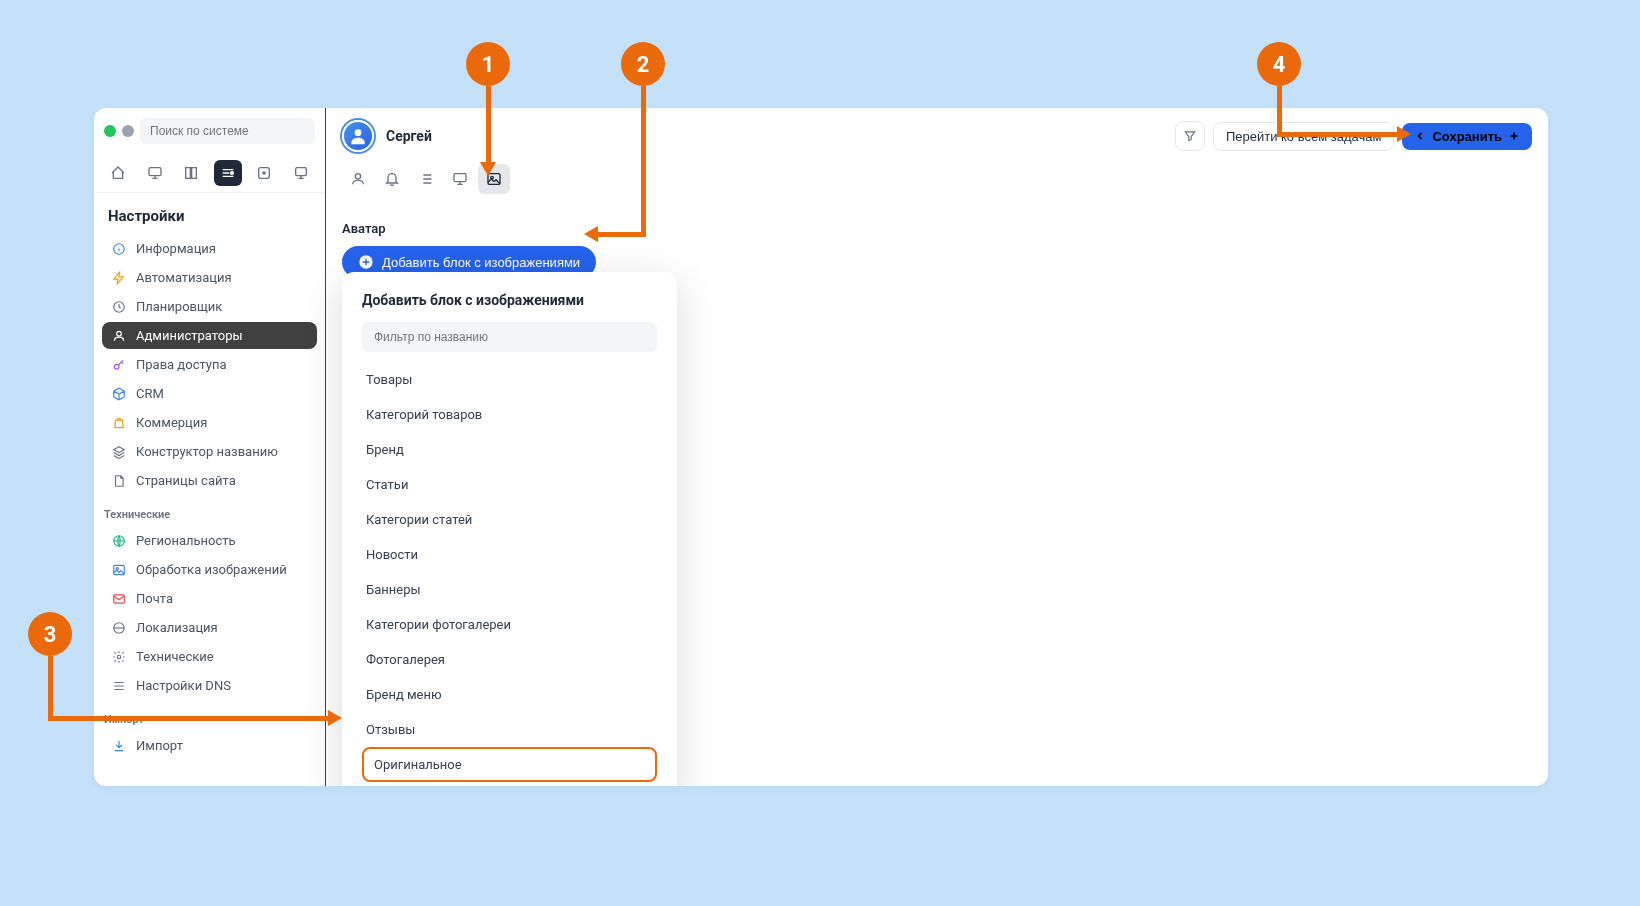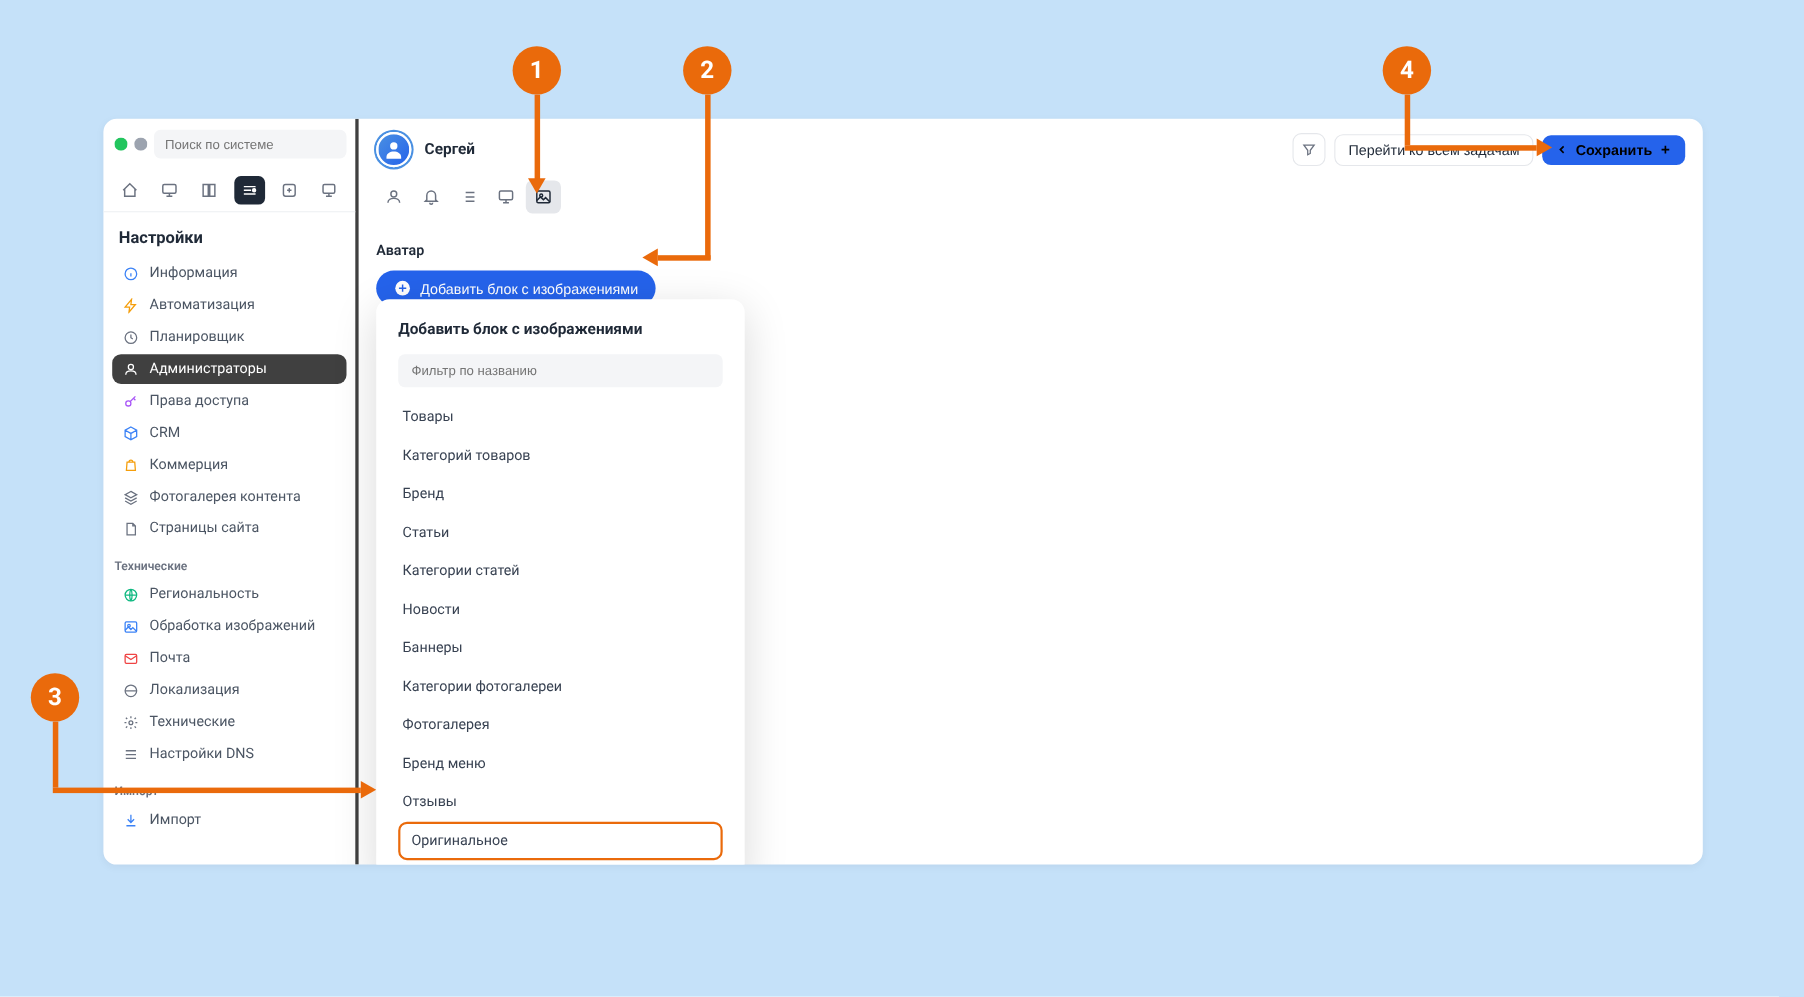--- a/index.html
+++ b/index.html
@@ -20,21 +20,21 @@
       width: 1454px;
       height: 678px;
       background: #fff;
       border-radius: 12px;
       display: flex;
       overflow: hidden;
       box-shadow: 0 2px 8px rgba(0,0,0,0.05);
     }
     .sidebar {
       width: 232px;
-      border-right: 3px solid #404040;
+      border-right: 1px solid #404040;
       display: flex;
       flex-direction: column;
       flex-shrink: 0;
     }
     .sidebar-top {
       display: flex;
       align-items: center;
       padding: 10px;
       gap: 6px;
     }
@@ -444,21 +444,21 @@
             </svg>
           </span>
           <span>Коммерция</span>
         </div>
       <div class="nav-item">
           <span class="icon">
             <svg width="14" height="14" viewBox="0 0 24 24" fill="none" stroke="#6b7280" stroke-width="2">
               <path d="M12 3l9 5-9 5-9-5 9-5zM3 13l9 5 9-5M3 18l9 5 9-5"></path>
             </svg>
           </span>
-          <span>Фотогалерея контента</span>
+          <span>Конструктор названию</span>
         </div>
       <div class="nav-item">
           <span class="icon">
             <svg width="14" height="14" viewBox="0 0 24 24" fill="none" stroke="#6b7280" stroke-width="2">
               <path d="M6 3h9l4 4v14H6V3zM15 3v4h4"></path>
             </svg>
           </span>
           <span>Страницы сайта</span>
         </div>
     </div>

